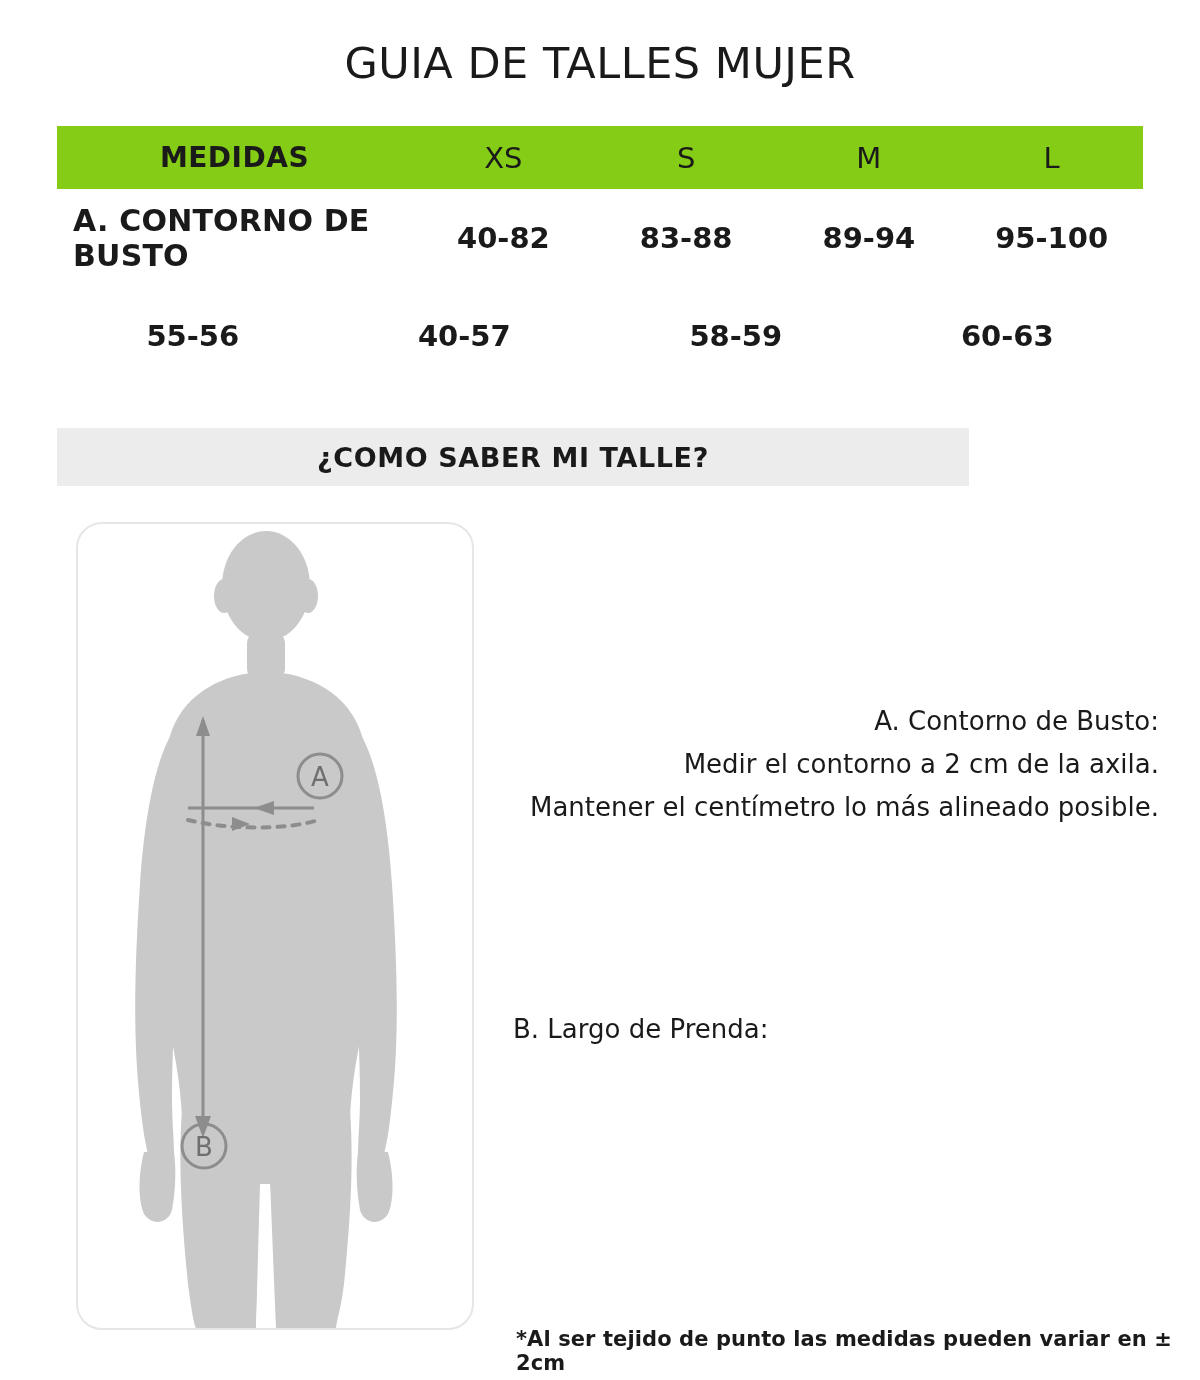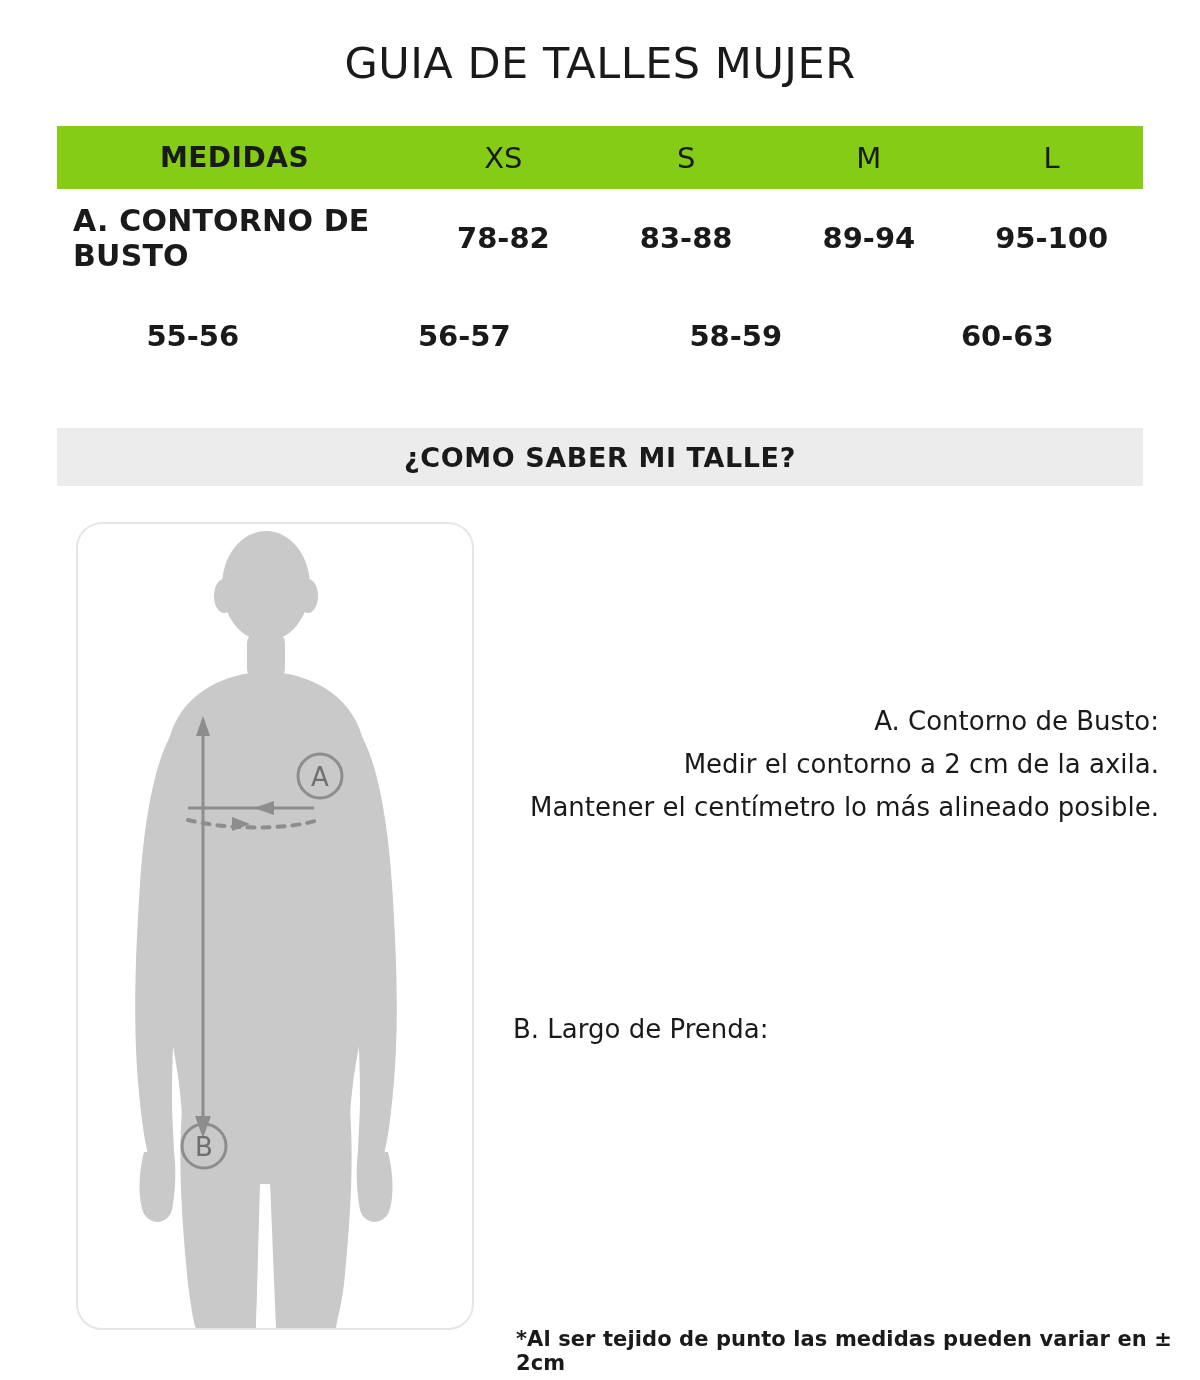--- a/index.html
+++ b/index.html
@@ -83,21 +83,21 @@
   .cell-val.body {
     font-weight: 700;
     font-size: 29px;
   }
 
   
   .banner {
     position: absolute;
     top: 428px;
     left: 57px;
-    width: 1086px;
+    width: 912px;
     height: 58px;
     background: #ececec;
     display: flex;
     align-items: center;
     justify-content: center;
     font-size: 27px;
     font-weight: 700;
     letter-spacing: 0.6px;
   }
 
@@ -164,29 +164,29 @@
     <div class="row row-head">
       <div class="cell-label head">MEDIDAS</div>
       <div class="cell-val head">XS</div>
       <div class="cell-val head">S</div>
       <div class="cell-val head">M</div>
       <div class="cell-val head">L</div>
     </div>
 
     <div class="row row-body">
       <div class="cell-label body">A. CONTORNO DE BUSTO</div>
-      <div class="cell-val body">78-82</div>
+      <div class="cell-val body">40-82</div>
       <div class="cell-val body">83-88</div>
       <div class="cell-val body">89-94</div>
       <div class="cell-val body">95-100</div>
     </div>
 
     <div class="row row-body">
       <div class="cell-val body">55-56</div>
-      <div class="cell-val body">56-57</div>
+      <div class="cell-val body">40-57</div>
       <div class="cell-val body">58-59</div>
       <div class="cell-val body">60-63</div>
     </div>
 
   </div>
 
   <div class="banner">
     <span>¿COMO SABER MI TALLE?</span>
   </div>
 

